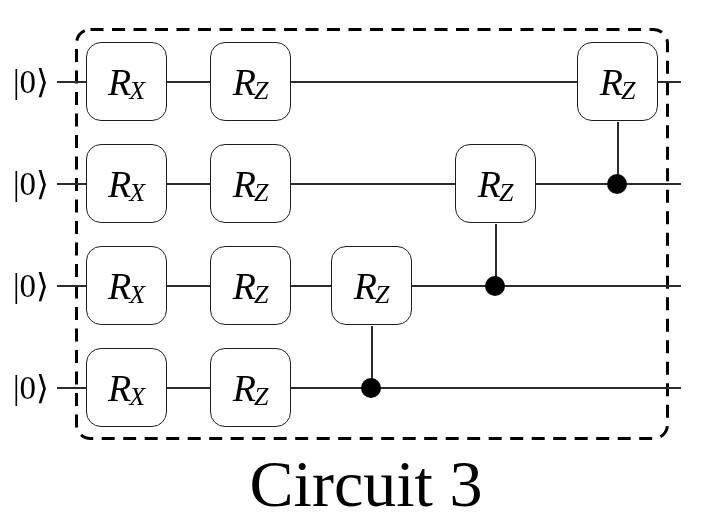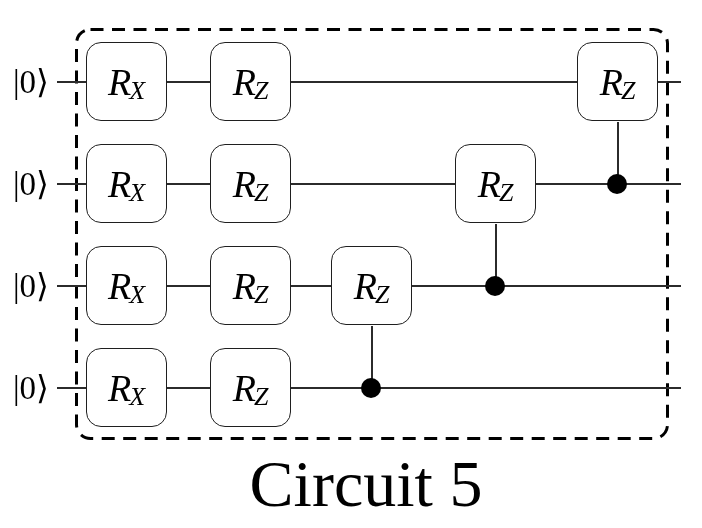--- a/index.html
+++ b/index.html
@@ -145,15 +145,15 @@
   </div>
   <div class="gate" style="left:210px;top:348px">
     <span class="g-base">R</span>
       <span class="g-sub">Z</span>
   </div>
 
   <div class="ctrl-dot" style="left:607px;top:174px"></div>
   <div class="ctrl-dot" style="left:485px;top:276px"></div>
   <div class="ctrl-dot" style="left:361px;top:378px"></div>
 
-  <div class="title">Circuit 5</div>
+  <div class="title">Circuit 3</div>
 
 </div>
 
 </body></html>

